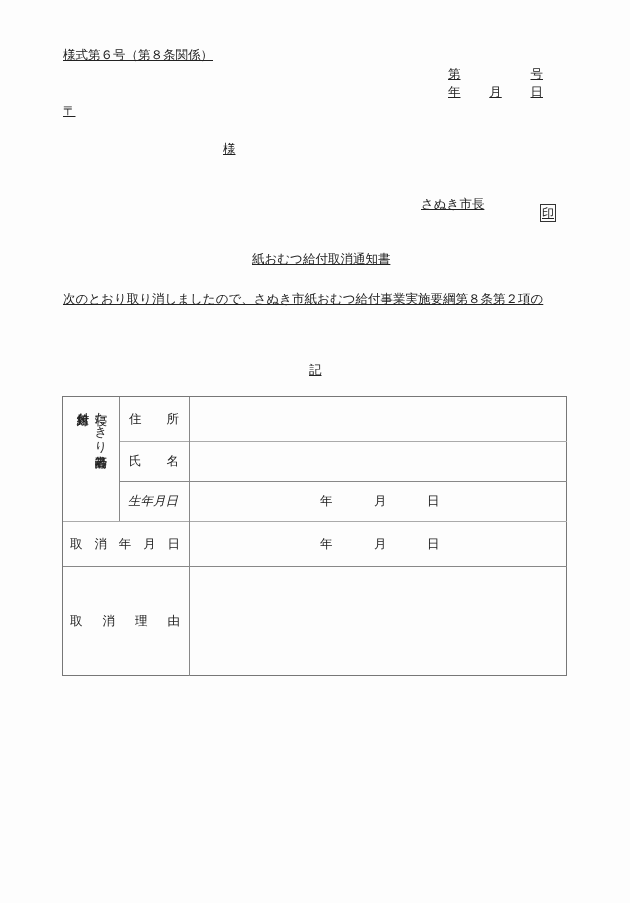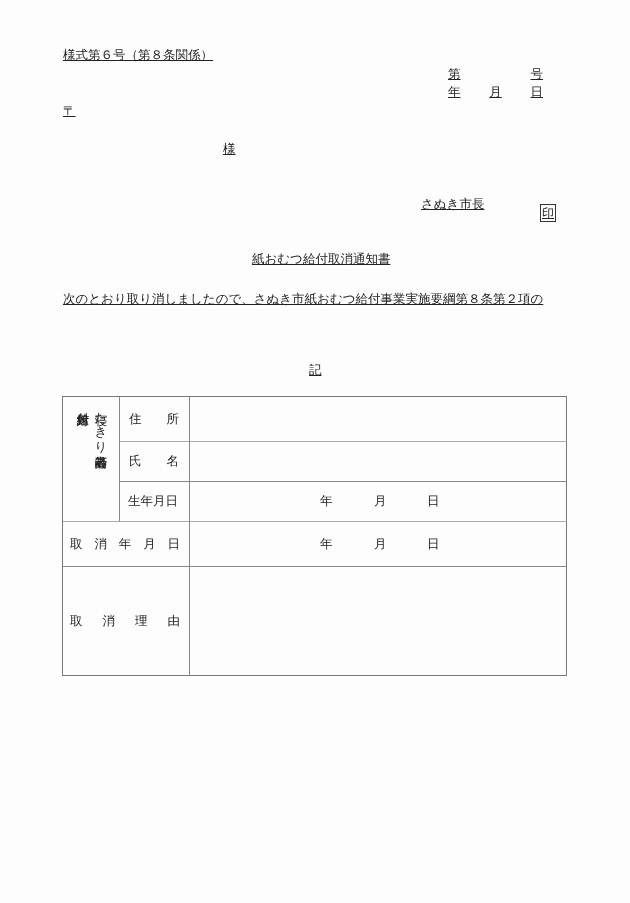--- a/index.html
+++ b/index.html
@@ -76,21 +76,21 @@
     <span>所</span>
   </div>
   <div class="cell" style="left:127px; top:0; width:377px; height:44px;"></div>
 
   <div class="cell spread" style="left:66px; top:45px; width:50px; height:39px;">
     <span>氏</span>
     <span>名</span>
   </div>
   <div class="cell" style="left:127px; top:45px; width:377px; height:39px;"></div>
 
-  <div class="cell" style="left:65px; top:85px; width:60px; height:39px;">生年月日</div>
+  <div class="cell" style="left:65px; top:85px; width:60px; height:39px;font-style:italic;">生年月日</div>
   <div class="cell" style="left:127px; top:85px; width:377px; height:39px;">
     <span style="position:absolute; left:130px;">年</span>
     <span style="position:absolute; left:184px;">月</span>
     <span style="position:absolute; left:237px;">日</span>
   </div>
 
   <div class="cell spread" style="left:7px; top:125px; width:110px; height:44px;">
     <span>取</span>
     <span>消</span>
     <span>年</span>

